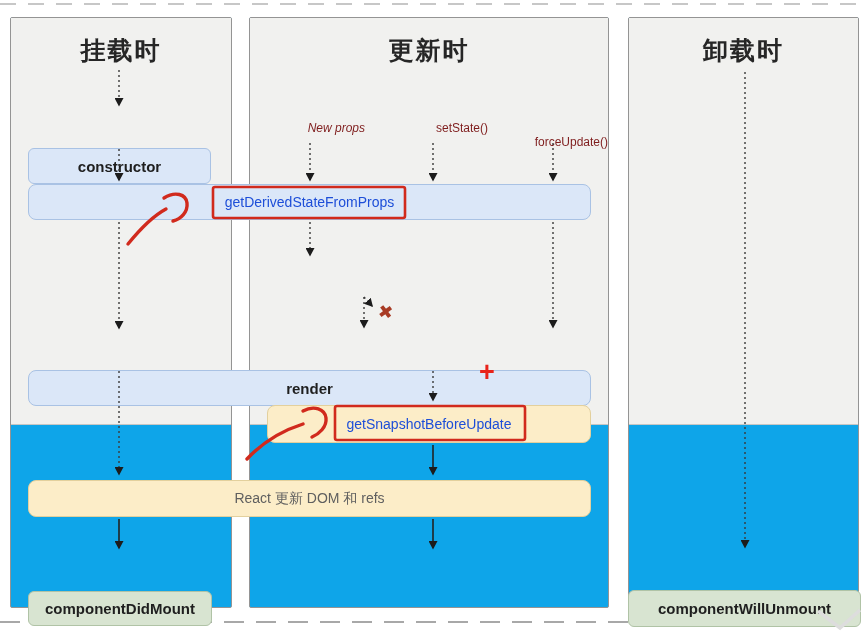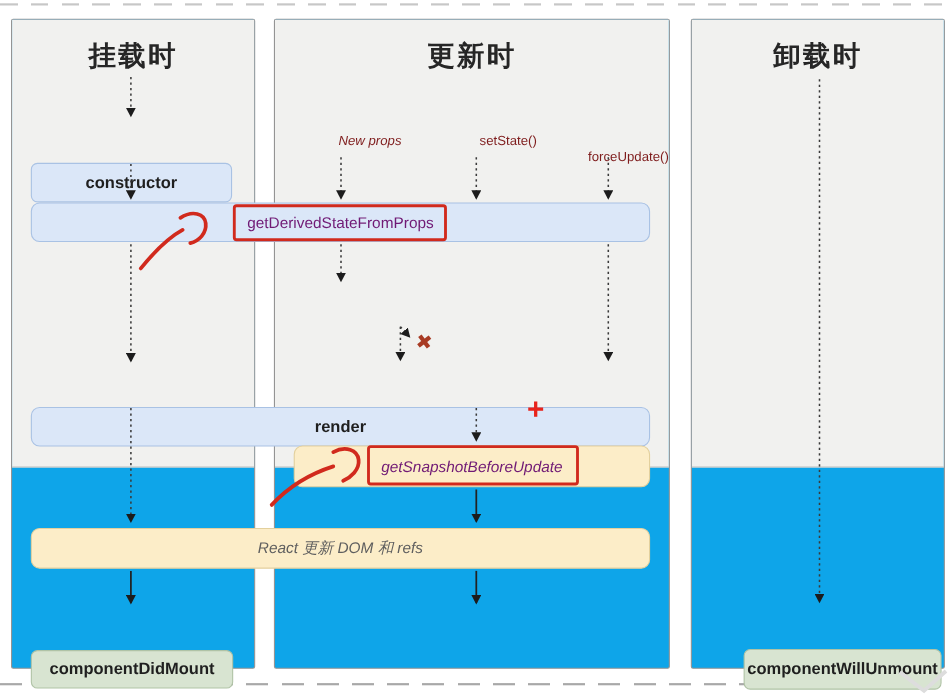--- a/index.html
+++ b/index.html
@@ -12,25 +12,25 @@
   .dashline.bottom{background:repeating-linear-gradient(90deg,#a8a8a8 0 20px,transparent 20px 32px);}
   .panel{position:absolute;top:17px;height:591px;background:#0ea5e9;
     border:1px solid #949494;border-radius:2px;box-sizing:border-box;}
   .panel .grayzone{position:absolute;left:0;right:0;top:0;height:406px;
     background:#f1f1ef;border-bottom:1px solid #c6c6c4;}
   .panel .title{position:absolute;left:0;right:0;top:16px;text-align:center;
     font-size:25px;font-weight:600;color:#262626;letter-spacing:2px;}
   .node{position:absolute;box-sizing:border-box;display:flex;align-items:center;
     justify-content:center;white-space:nowrap;border-radius:6px;border:1.5px solid;}
   .blue{background:var(--blue-fill);border-color:var(--blue-border);}
-  .yellow{background:var(--yellow-fill);border-color:var(--yellow-border);font-style:italic;}
+  .yellow{background:var(--yellow-fill);border-color:var(--yellow-border);}
   .green{background:var(--green-fill);border-color:var(--green-border);}
   .bold-label{font-size:15px;font-weight:bold;color:#1f1f1f;margin-top:37px;}
-  .method-label{font-size:14px;font-weight:400;color:#701a75;}
-  .italic-label{font-size:14px;font-style:italic;color:#5f5f5f;}
+  .method-label{font-size:14px;font-weight:400;color:#1d4ed8;}
+  .italic-label{font-size:14px;color:#5f5f5f;}
   .trigger{position:absolute;width:110px;text-align:right;font-size:12px;color:#7f1d1d;}
   .trigger.italic{font-style:italic;}
   svg.overlay{position:absolute;left:0;top:0;pointer-events:none;}
   .dot{stroke:#3a3a3a;stroke-width:1.4;stroke-dasharray:2 3;fill:none;}
   .solid{stroke:#222;stroke-width:1.6;fill:none;}
   .redpen{stroke:var(--red);stroke-width:3.4;fill:none;stroke-linecap:round;stroke-linejoin:round;}
   .redrect{stroke:var(--red);stroke-width:2.6;fill:none;}
   .xmark{position:absolute;left:378px;top:301px;font-size:18px;font-weight:bold;
     color:#a83b24;transform:rotate(8deg);}
   .plusmark{position:absolute;left:476px;top:357px;width:22px;text-align:center;
@@ -68,21 +68,21 @@
 
   <div class="node blue bold-label" style="left:28px;top:333px;width:563px;height:36px;border-radius:8px">render</div>
 
   <div class="node yellow method-label" style="left:267px;top:405px;width:324px;height:38px;border-radius:8px">getSnapshotBeforeUpdate</div>
 
   <div class="node yellow italic-label" style="left:28px;top:480px;width:563px;height:37px;border-radius:8px">React 更新 DOM 和 refs</div>
 
   <div class="node green bold-label" style="left:28px;top:554px;width:184px;height:35px">componentDidMount</div>
 
 
-  <div class="node green bold-label" style="left:676px;top:553px;width:180px;height:37px">componentWillUnmount</div>
+  <div class="node green bold-label" style="left:628px;top:553px;width:233px;height:37px">componentWillUnmount</div>
 
   <svg class="overlay" width="862" height="631" viewBox="0 0 862 631">
     <defs>
       <marker id="ah" markerUnits="userSpaceOnUse" markerWidth="9" markerHeight="9" refX="7" refY="4.5" orient="auto">
         <path d="M0,0 L8.5,4.5 L0,9 Z" fill="#1c1c1c"></path>
       </marker>
     </defs>
     <line class="dot" x1="119" y1="70" x2="119" y2="105" marker-end="url(#ah)"></line>
     <line class="dot" x1="119" y1="149" x2="119" y2="180" marker-end="url(#ah)"></line>
     <line class="dot" x1="119" y1="222" x2="119" y2="328" marker-end="url(#ah)"></line>

